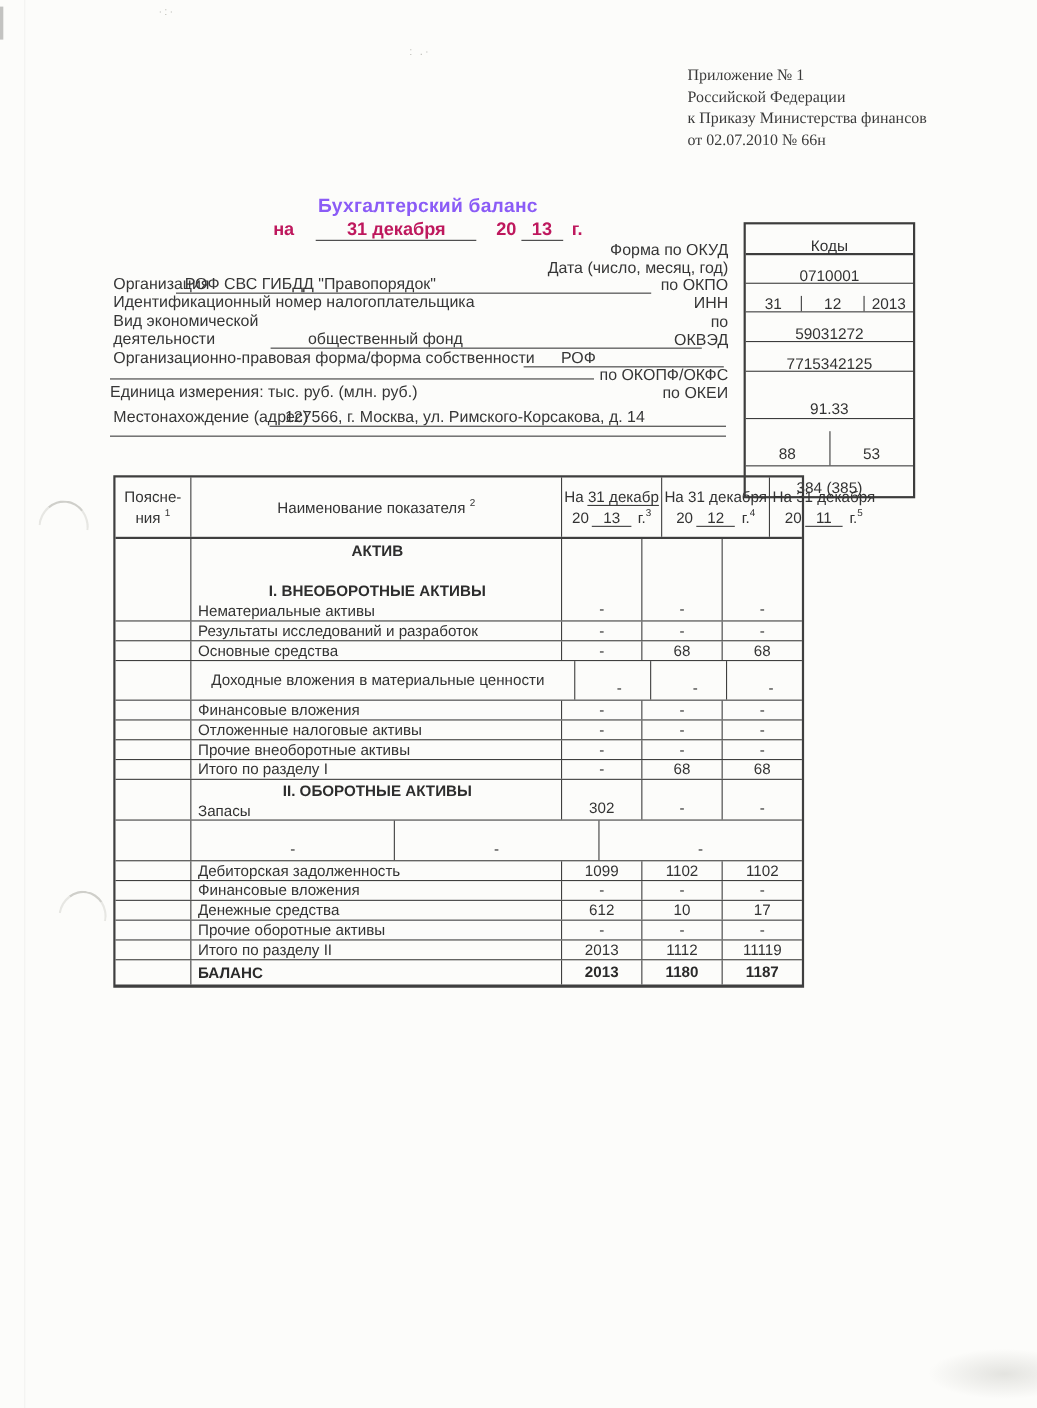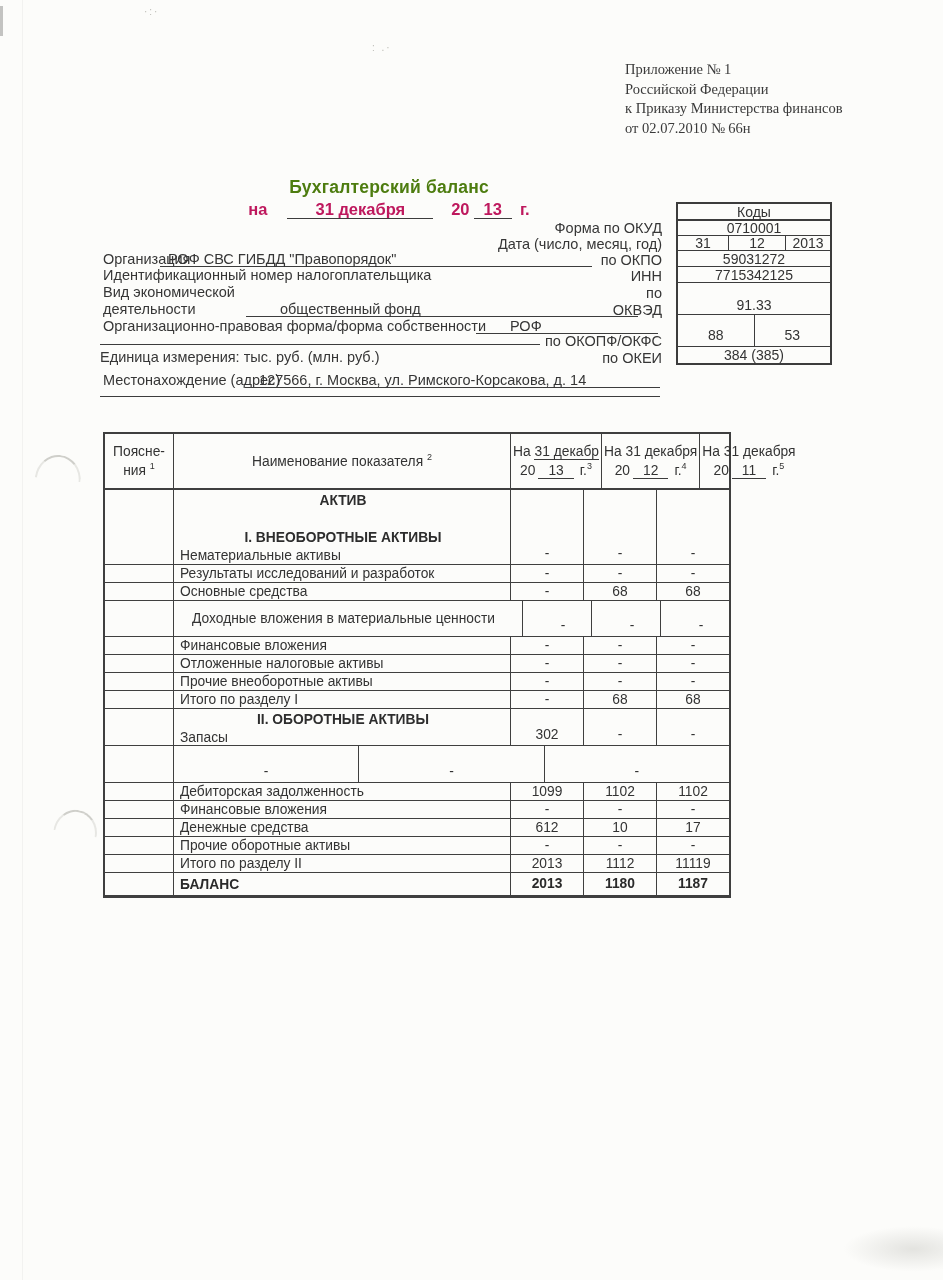--- a/index.html
+++ b/index.html
@@ -23,35 +23,35 @@
   .speck { position:absolute; color:#bcbcb6; font-size:10px; letter-spacing:2px; }
   .smudge { position:absolute; right:0; top:1226px; width:100px; height:46px;
             background:radial-gradient(ellipse at 70% 50%, rgba(190,190,184,.4), rgba(190,190,184,0) 70%); }
 
   
   .appendix { left:625px; top:60px; width:300px;
     font-family:"Liberation Serif", serif; font-size:14.5px; line-height:19.5px; color:#3a3a3a; }
 
   
   .title-wrap { left:103px; top:177px; width:572px; text-align:center; }
-  .doc-title { font-size:17.5px; font-weight:bold; color:#4d7c0f; letter-spacing:.2px; }
+  .doc-title { font-size:17.5px; font-weight:bold; color:#8b5cf6; letter-spacing:.2px; }
   .doc-subtitle { margin-top:2px; font-size:16.5px; font-weight:bold; color:#be185d; white-space:nowrap; }
   .doc-subtitle .pre { margin-right:20px; }
   .ul { border-bottom:1.6px solid #3c3c3c; }
   .doc-subtitle .date { padding:0 28px; margin-right:18px; }
   .doc-subtitle .yr { padding:0 10px; margin:0 8px 0 4px; }
 
   
   .frow { position:absolute; height:16px; font-size:14.5px; line-height:16px; white-space:nowrap; }
   .rlabel { position:absolute; right:281px; height:16px; font-size:14.5px; line-height:16px; text-align:right; white-space:nowrap; }
   .fval { border-bottom:1.6px solid #3c3c3c; }
 
   
   .codes { left:676px; top:202px; width:156px; border:2px solid #3c3c3c; background:transparent; font-size:14px; color:#333; }
-  .crow { position:relative; display:flex; align-items:center; justify-content:center; border-bottom:1.4px solid #3c3c3c; text-align:center; }
+  .crow { position:relative; display:flex; align-items:center; justify-content:center; border-bottom:1.4px solid #3c3c3c; text-align:center;margin-top:11px; }
   .crow:last-child { border-bottom:none; }
   .crow.hdr { height:17px; border-bottom:2px solid #3c3c3c; }
   .crow.h15 { height:15px; } .crow.h16 { height:16px; }
   .crow.tall { height:32px; align-items:flex-end; padding-bottom:1px; }
   .ccell { display:flex; align-items:center; justify-content:center; height:100%; border-right:1.4px solid #3c3c3c; }
   .ccell:last-child { border-right:none; }
   .cd1 { width:51px; } .cd2 { width:57px; } .cd3 { flex:1; }
   .chalf { flex:1; align-items:flex-end; padding-bottom:3px; }
 
   

